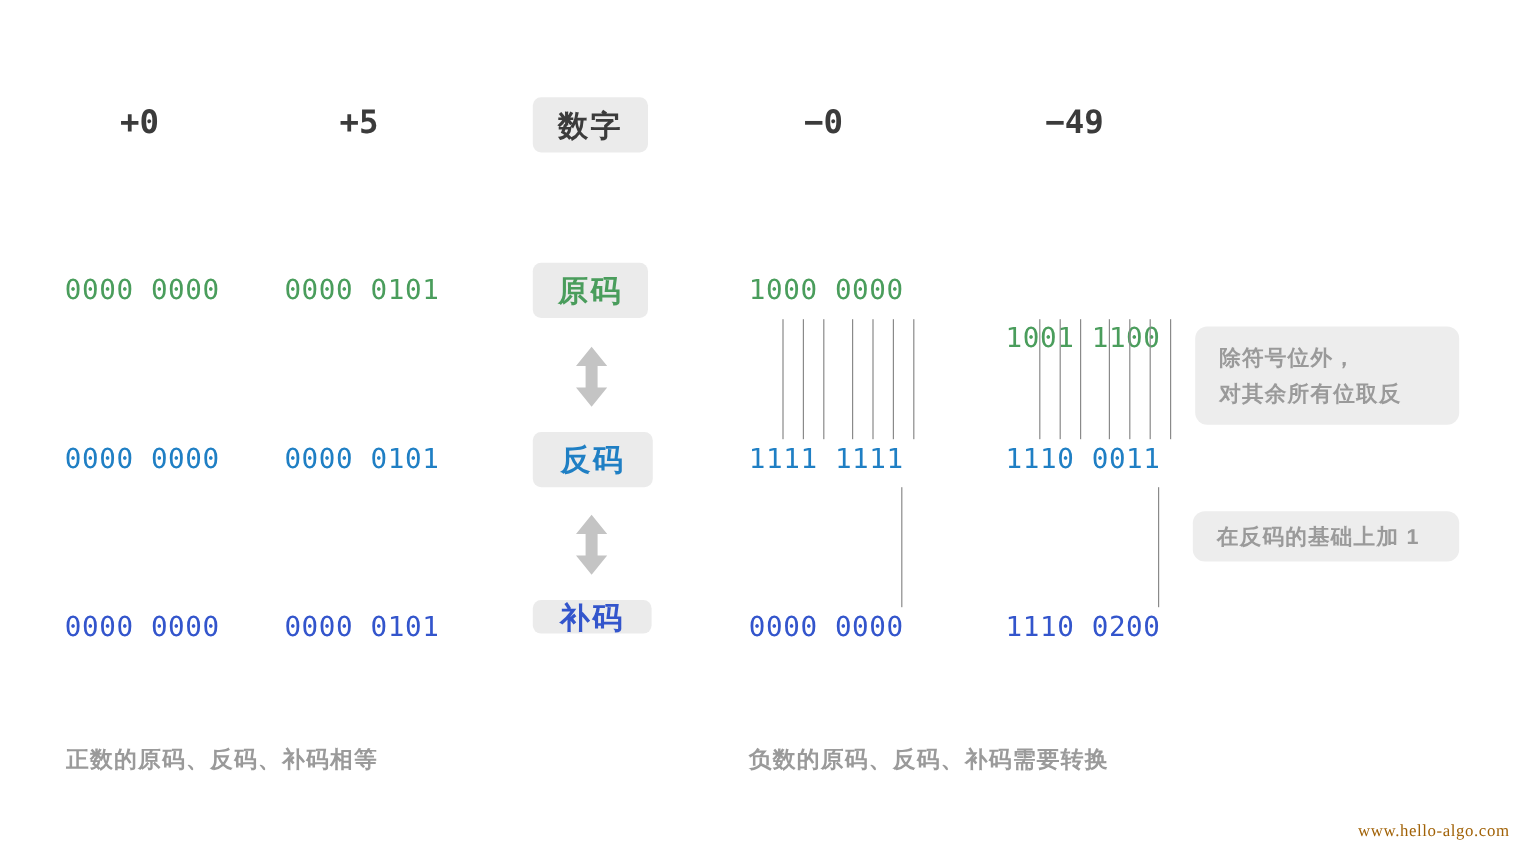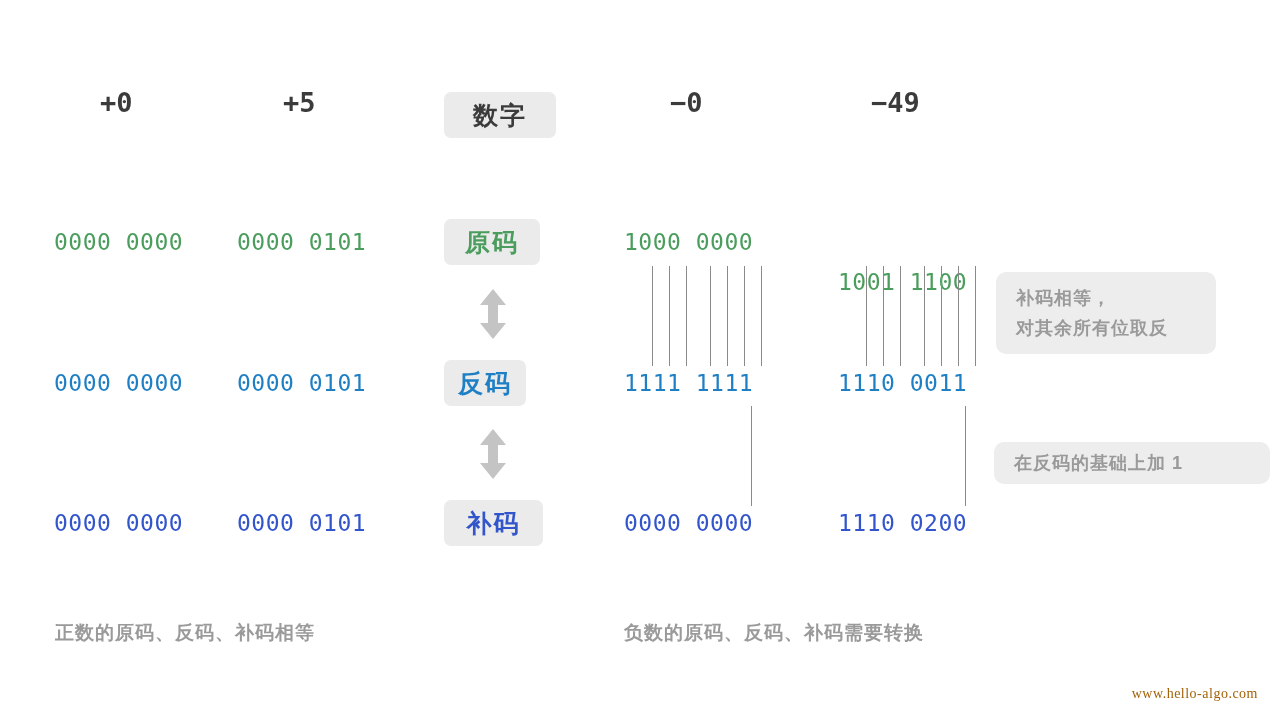--- a/index.html
+++ b/index.html
@@ -121,21 +121,21 @@
 </style>
 </head>
 <body>
 
 <div class="stage">
 
   <div class="cell num" style="left:100px; top:89px;">+0</div>
 
   <div class="cell num" style="left:283px; top:89px;">+5</div>
 
-  <div class="badge dark" style="left:444px; top:92px; width:112px; height:46px;">数字</div>
+  <div class="badge dark" style="left:444px; top:81px; width:96px; height:46px;">数字</div>
 
   <div class="cell num" style="left:670px; top:89px;">−0</div>
 
   <div class="cell num" style="left:871px; top:89px;">−49</div>
 
   <div class="cell bits green" style="left:54px; top:231px;">0000 0000</div>
 
   <div class="cell bits green" style="left:237px; top:231px;">0000 0101</div>
 
   <div class="badge green" style="left:444px; top:219px; width:96px; height:46px;">原码</div>
@@ -160,52 +160,52 @@
 
   <div class="vline" style="left:866px;  top:266px; height:100px;"></div>
   <div class="vline" style="left:883px;  top:266px; height:100px;"></div>
   <div class="vline" style="left:900px;  top:266px; height:100px;"></div>
   <div class="vline" style="left:924px;  top:266px; height:100px;"></div>
   <div class="vline" style="left:941px;  top:266px; height:100px;"></div>
   <div class="vline" style="left:958px;  top:266px; height:100px;"></div>
   <div class="vline" style="left:975px;  top:266px; height:100px;"></div>
 
   <div class="note" style="left:996px; top:272px; width:220px; height:82px;">
-    <span>补码相等，</span>
+    <span>除符号位外，</span>
     <span>对其余所有位取反</span>
   </div>
 
   <div class="cell bits blue" style="left:54px; top:372px;">0000 0000</div>
 
   <div class="cell bits blue" style="left:237px; top:372px;">0000 0101</div>
 
-  <div class="badge blue" style="left:444px; top:360px; width:82px; height:46px;">反码</div>
+  <div class="badge blue" style="left:444px; top:360px; width:100px; height:46px;">反码</div>
 
   <div class="cell bits blue" style="left:624px; top:372px;">1111 1111</div>
 
   <div class="cell bits blue" style="left:838px; top:372px;">1110 0011</div>
 
   <div class="arrow" style="left:476px; top:428px;">
     <svg width="34" height="52" viewBox="0 0 34 52" xmlns="http://www.w3.org/2000/svg">
       <path d="M17 1 L30 17 L22 17 L22 35 L30 35 L17 51 L4 35 L12 35 L12 17 L4 17 Z" fill="#c4c4c4"></path>
     </svg>
   </div>
 
   <div class="vline" style="left:751px; top:406px; height:100px;"></div>
   <div class="vline" style="left:965px; top:406px; height:100px;"></div>
 
-  <div class="note" style="left:994px; top:442px; width:276px; height:42px;">
+  <div class="note" style="left:994px; top:426px; width:222px; height:42px;">
     <span>在反码的基础上加  1</span>
   </div>
 
   <div class="cell bits indigo" style="left:54px; top:512px;">0000 0000</div>
 
   <div class="cell bits indigo" style="left:237px; top:512px;">0000 0101</div>
 
-  <div class="badge indigo" style="left:444px; top:500px; width:99px; height:46px;">补码</div>
+  <div class="badge indigo" style="left:444px; top:500px; width:99px; height:28px;">补码</div>
 
   <div class="cell bits indigo" style="left:624px; top:512px;">0000 0000</div>
 
   <div class="cell bits indigo" style="left:838px; top:512px;">1110 0200</div>
 
   <div class="caption" style="left:624px; top:620px;">负数的原码、反码、补码需要转换</div>
 
   <div class="caption" style="left:55px; top:620px;">正数的原码、反码、补码相等</div>
 
   <div class="watermark">www.hello-algo.com</div>

